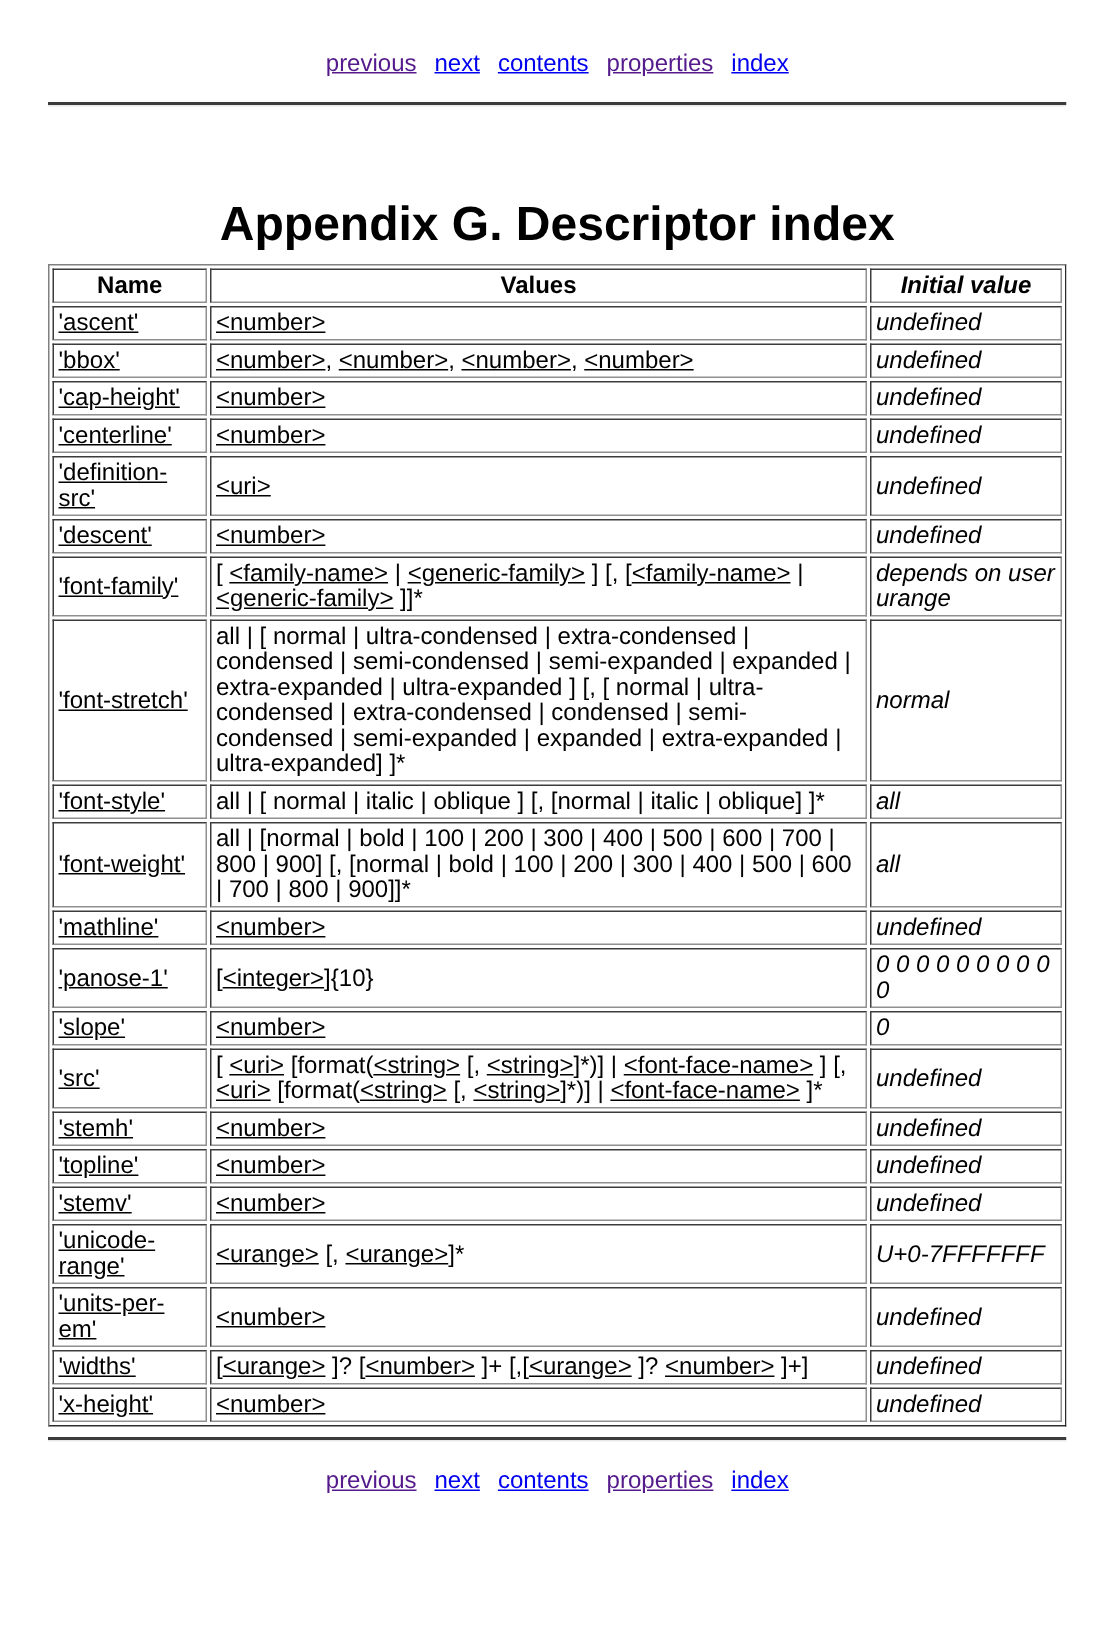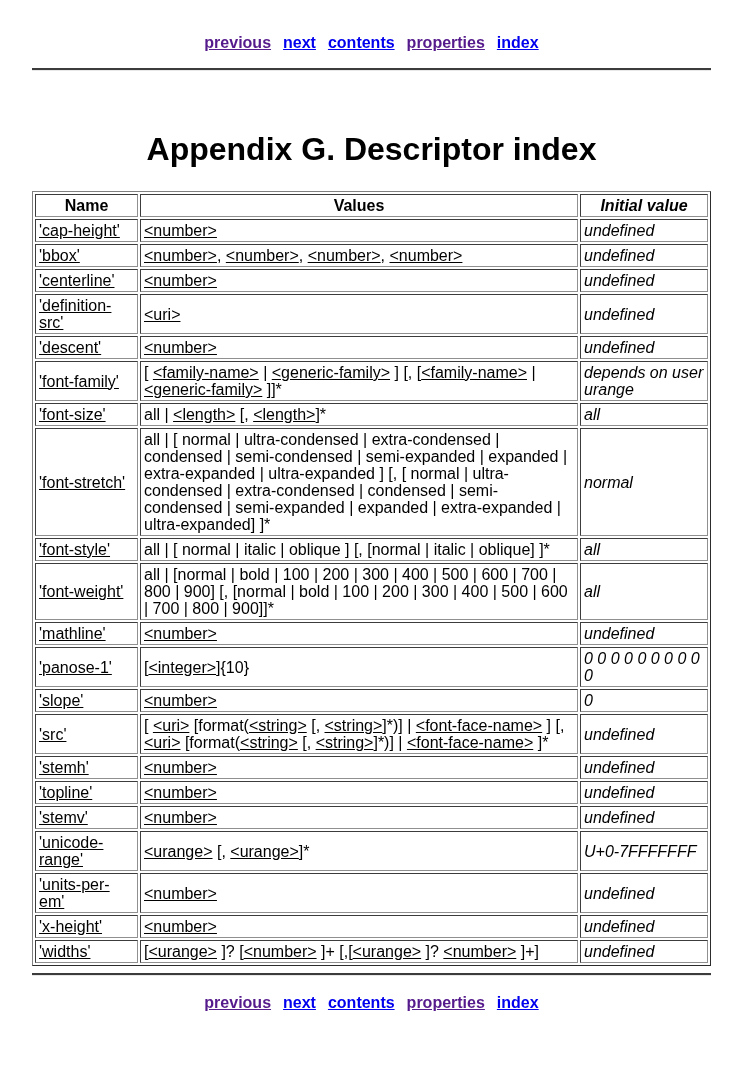--- a/index.html
+++ b/index.html
@@ -5,34 +5,34 @@
   html, body { background: #fff; }
   body {
     margin: 8px 32px 8px 32px;
     color: #000;
     font-family: "Liberation Sans", sans-serif;
     font-size: 16px;
   }
   .nav { text-align: center; }
   .nav-top { margin: 26px 0 0 0; }
   .nav-bottom { margin: 18px 0 0 0; }
-  .nav a { text-decoration: underline; margin: 0 6px; cursor: pointer; font-weight: bold; }
+  .nav a { text-decoration: underline; margin: 0 6px; cursor: pointer; }
   hr {
     border: 0;
     border-top: 2px solid #3c3c3c;
     border-bottom: 1px solid #e8e8e8;
     height: 0;
   }
   .hr-top { margin: 16px 0 0 0; }
   .hr-bottom { margin: 7px 0 0 0; }
   h1 {
     text-align: center;
     font-size: 32px;
     font-weight: bold;
-    margin: 60px 0 23px 0;
+    margin: 60px 0 8px 0;
   }
   table {
     width: 100%;
     border-collapse: separate;
     border-spacing: 2px;
     border: 1px outset #808080;
     background: #fff;
   }
   th, td {
     border: 1px inset #909090;
@@ -59,27 +59,32 @@
 <table>
   <thead>
     <tr>
       <th class="col-name">Name</th>
       <th class="col-values">Values</th>
       <th class="col-initial">Initial value</th>
     </tr>
   </thead>
   <tbody>
       <tr>
-        <td class="col-name"><a class="ref" href="#">'cap-height'</a></td>
+        <td class="col-name"><a class="ref" href="#">'ascent'</a></td>
         <td class="col-values"><a class="ref" href="#">&lt;number&gt;</a></td>
         <td class="col-initial">undefined</td>
       </tr>
       <tr>
         <td class="col-name"><a class="ref" href="#">'bbox'</a></td>
         <td class="col-values"><a class="ref" href="#">&lt;number&gt;</a>, <a class="ref" href="#">&lt;number&gt;</a>, <a class="ref" href="#">&lt;number&gt;</a>, <a class="ref" href="#">&lt;number&gt;</a></td>
+        <td class="col-initial">undefined</td>
+      </tr>
+      <tr>
+        <td class="col-name"><a class="ref" href="#">'cap-height'</a></td>
+        <td class="col-values"><a class="ref" href="#">&lt;number&gt;</a></td>
         <td class="col-initial">undefined</td>
       </tr>
       <tr>
         <td class="col-name"><a class="ref" href="#">'centerline'</a></td>
         <td class="col-values"><a class="ref" href="#">&lt;number&gt;</a></td>
         <td class="col-initial">undefined</td>
       </tr>
       <tr>
         <td class="col-name"><a class="ref" href="#">'definition-src'</a></td>
         <td class="col-values"><a class="ref" href="#">&lt;uri&gt;</a></td>
@@ -87,25 +92,20 @@
       </tr>
       <tr>
         <td class="col-name"><a class="ref" href="#">'descent'</a></td>
         <td class="col-values"><a class="ref" href="#">&lt;number&gt;</a></td>
         <td class="col-initial">undefined</td>
       </tr>
       <tr>
         <td class="col-name"><a class="ref" href="#">'font-family'</a></td>
         <td class="col-values">[ <a class="ref" href="#">&lt;family-name&gt;</a> | <a class="ref" href="#">&lt;generic-family&gt;</a> ] [, [<a class="ref" href="#">&lt;family-name&gt;</a> | <a class="ref" href="#">&lt;generic-family&gt;</a> ]]*</td>
         <td class="col-initial">depends on user urange</td>
-      </tr>
-      <tr>
-        <td class="col-name"><a class="ref" href="#">'font-size'</a></td>
-        <td class="col-values">all | <a class="ref" href="#">&lt;length&gt;</a> [, <a class="ref" href="#">&lt;length&gt;</a>]*</td>
-        <td class="col-initial">all</td>
       </tr>
       <tr>
         <td class="col-name"><a class="ref" href="#">'font-stretch'</a></td>
         <td class="col-values">all | [ normal | ultra-condensed | extra-condensed | condensed | semi-condensed | semi-expanded | expanded | extra-expanded | ultra-expanded ] [, [ normal | ultra-condensed | extra-condensed | condensed | semi-condensed | semi-expanded | expanded | extra-expanded | ultra-expanded] ]*</td>
         <td class="col-initial">normal</td>
       </tr>
       <tr>
         <td class="col-name"><a class="ref" href="#">'font-style'</a></td>
         <td class="col-values">all | [ normal | italic | oblique ] [, [normal | italic | oblique] ]*</td>
         <td class="col-initial">all</td>
@@ -154,27 +154,27 @@
         <td class="col-name"><a class="ref" href="#">'unicode-range'</a></td>
         <td class="col-values"><a class="ref" href="#">&lt;urange&gt;</a> [, <a class="ref" href="#">&lt;urange&gt;</a>]*</td>
         <td class="col-initial">U+0-7FFFFFFF</td>
       </tr>
       <tr>
         <td class="col-name"><a class="ref" href="#">'units-per-em'</a></td>
         <td class="col-values"><a class="ref" href="#">&lt;number&gt;</a></td>
         <td class="col-initial">undefined</td>
       </tr>
       <tr>
-        <td class="col-name"><a class="ref" href="#">'x-height'</a></td>
-        <td class="col-values"><a class="ref" href="#">&lt;number&gt;</a></td>
+        <td class="col-name"><a class="ref" href="#">'widths'</a></td>
+        <td class="col-values">[<a class="ref" href="#">&lt;urange&gt;</a> ]? [<a class="ref" href="#">&lt;number&gt;</a> ]+ [,[<a class="ref" href="#">&lt;urange&gt;</a> ]? <a class="ref" href="#">&lt;number&gt;</a> ]+]</td>
         <td class="col-initial">undefined</td>
       </tr>
       <tr>
-        <td class="col-name"><a class="ref" href="#">'widths'</a></td>
-        <td class="col-values">[<a class="ref" href="#">&lt;urange&gt;</a> ]? [<a class="ref" href="#">&lt;number&gt;</a> ]+ [,[<a class="ref" href="#">&lt;urange&gt;</a> ]? <a class="ref" href="#">&lt;number&gt;</a> ]+]</td>
+        <td class="col-name"><a class="ref" href="#">'x-height'</a></td>
+        <td class="col-values"><a class="ref" href="#">&lt;number&gt;</a></td>
         <td class="col-initial">undefined</td>
       </tr>
     </tbody>
 </table>
 
 <hr class="hr-bottom">
 
 <div class="nav nav-bottom"><a href="#" style="color: rgb(85, 26, 139);">previous</a><a href="#" style="color: rgb(0, 0, 238);">next</a><a href="#" style="color: rgb(0, 0, 238);">contents</a><a href="#" style="color: rgb(85, 26, 139);">properties</a><a href="#" style="color: rgb(0, 0, 238);">index</a></div>
 
 </body></html>

